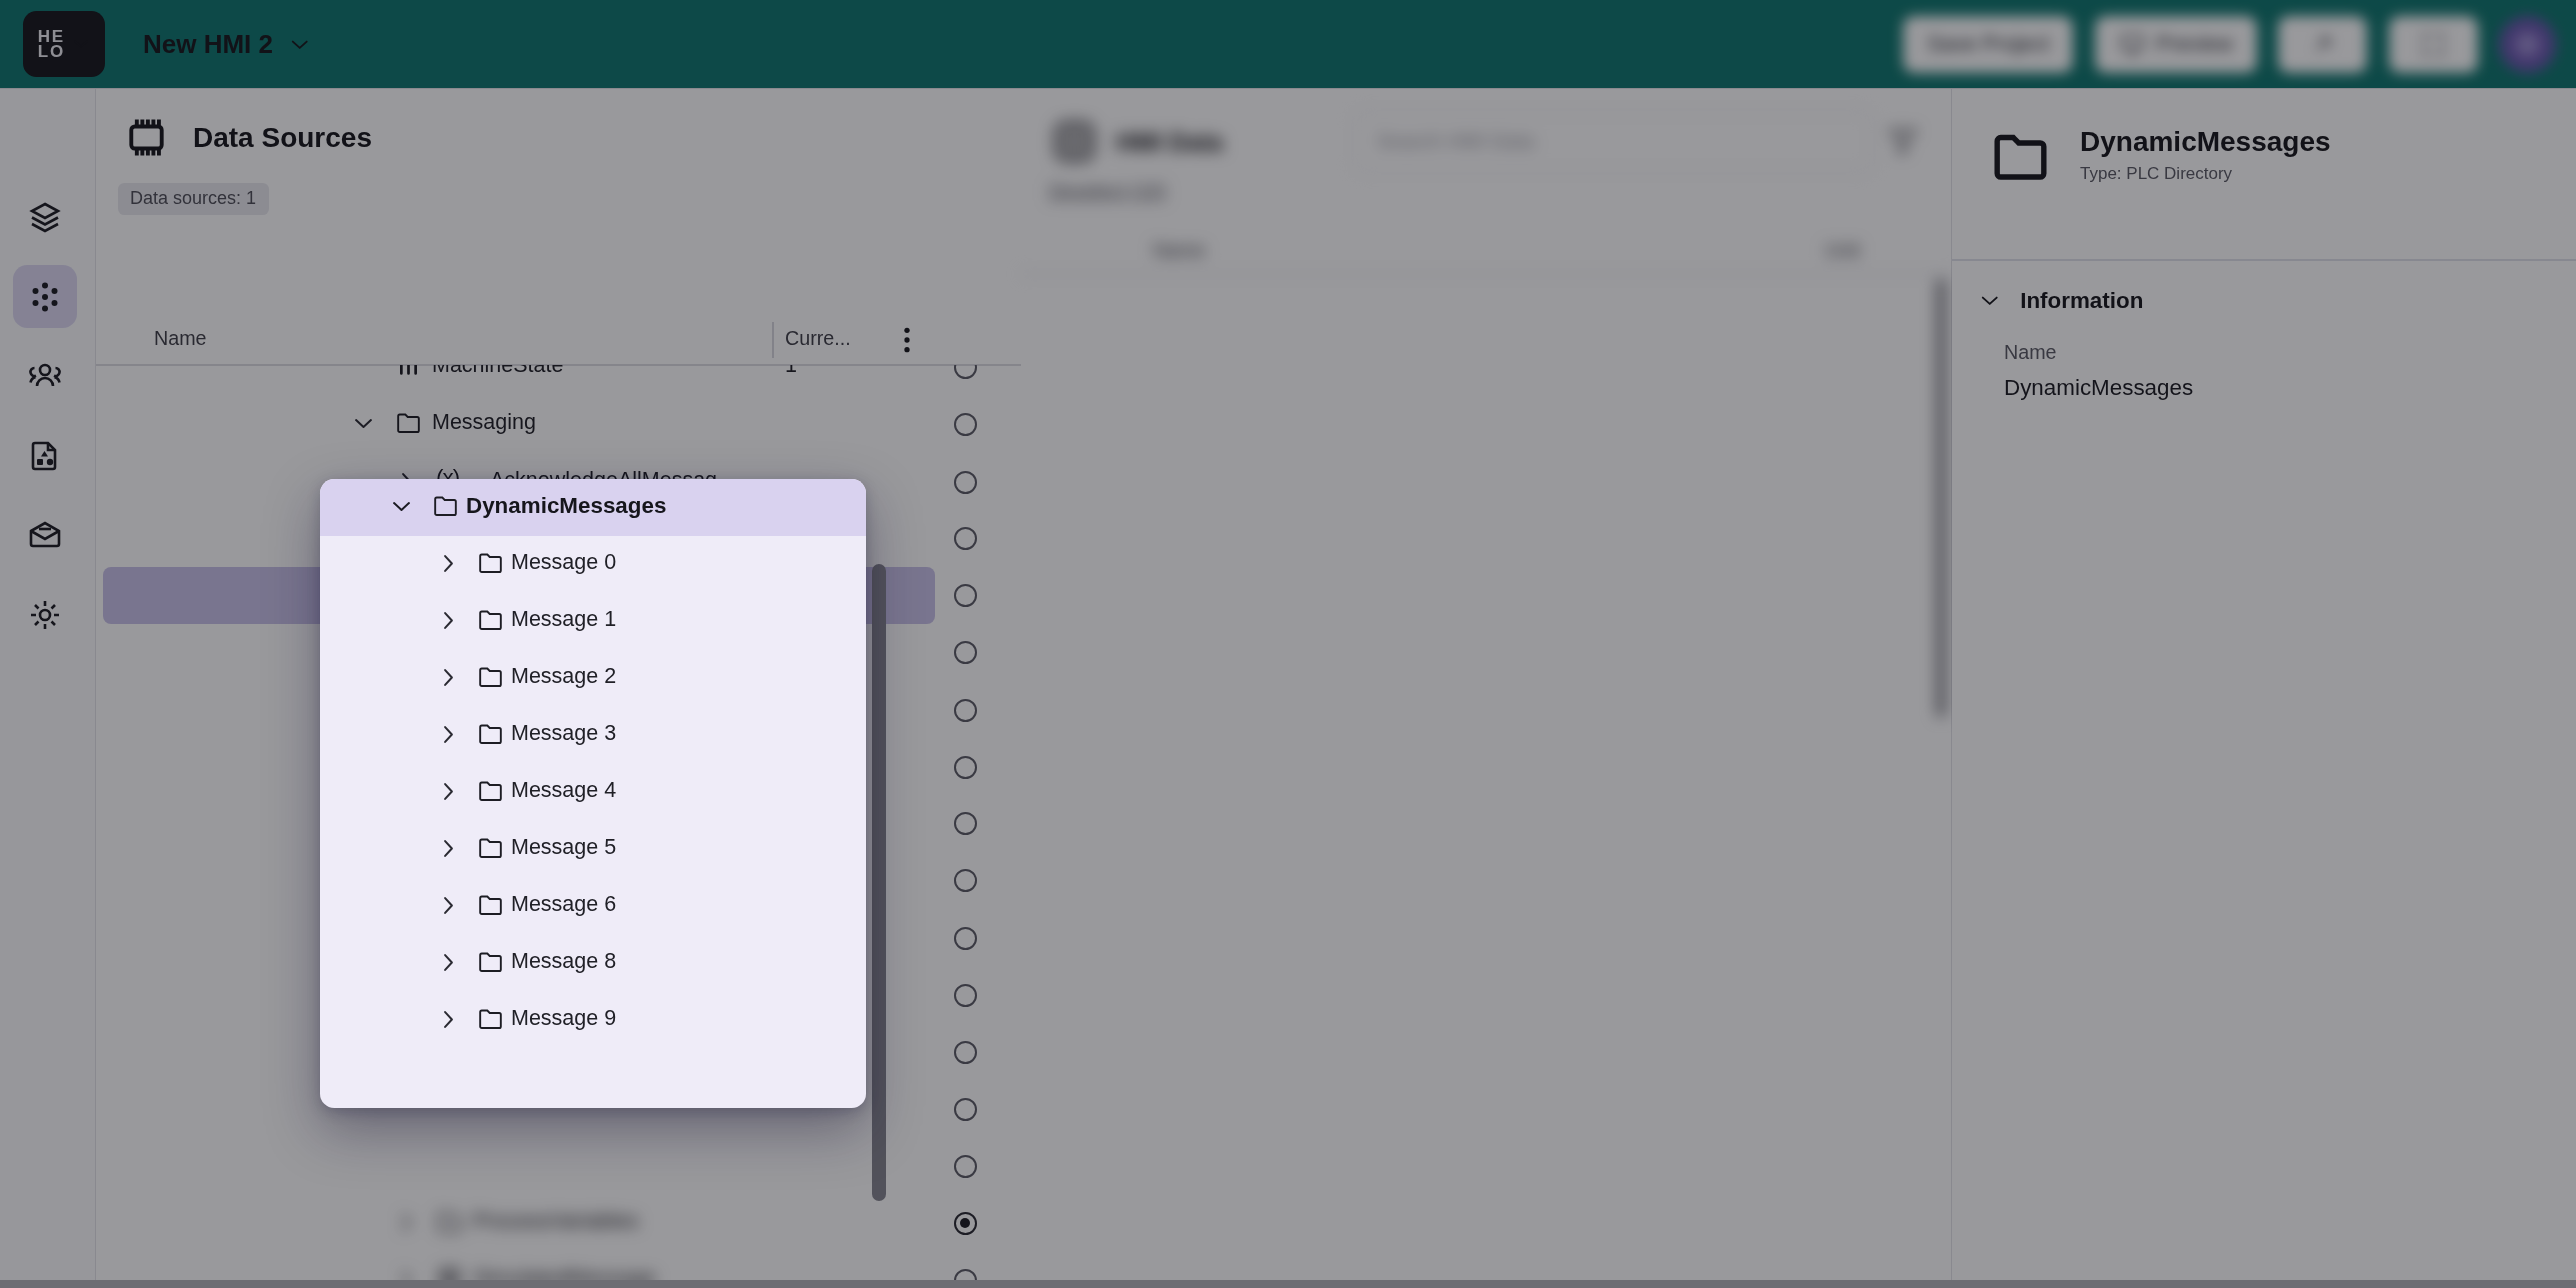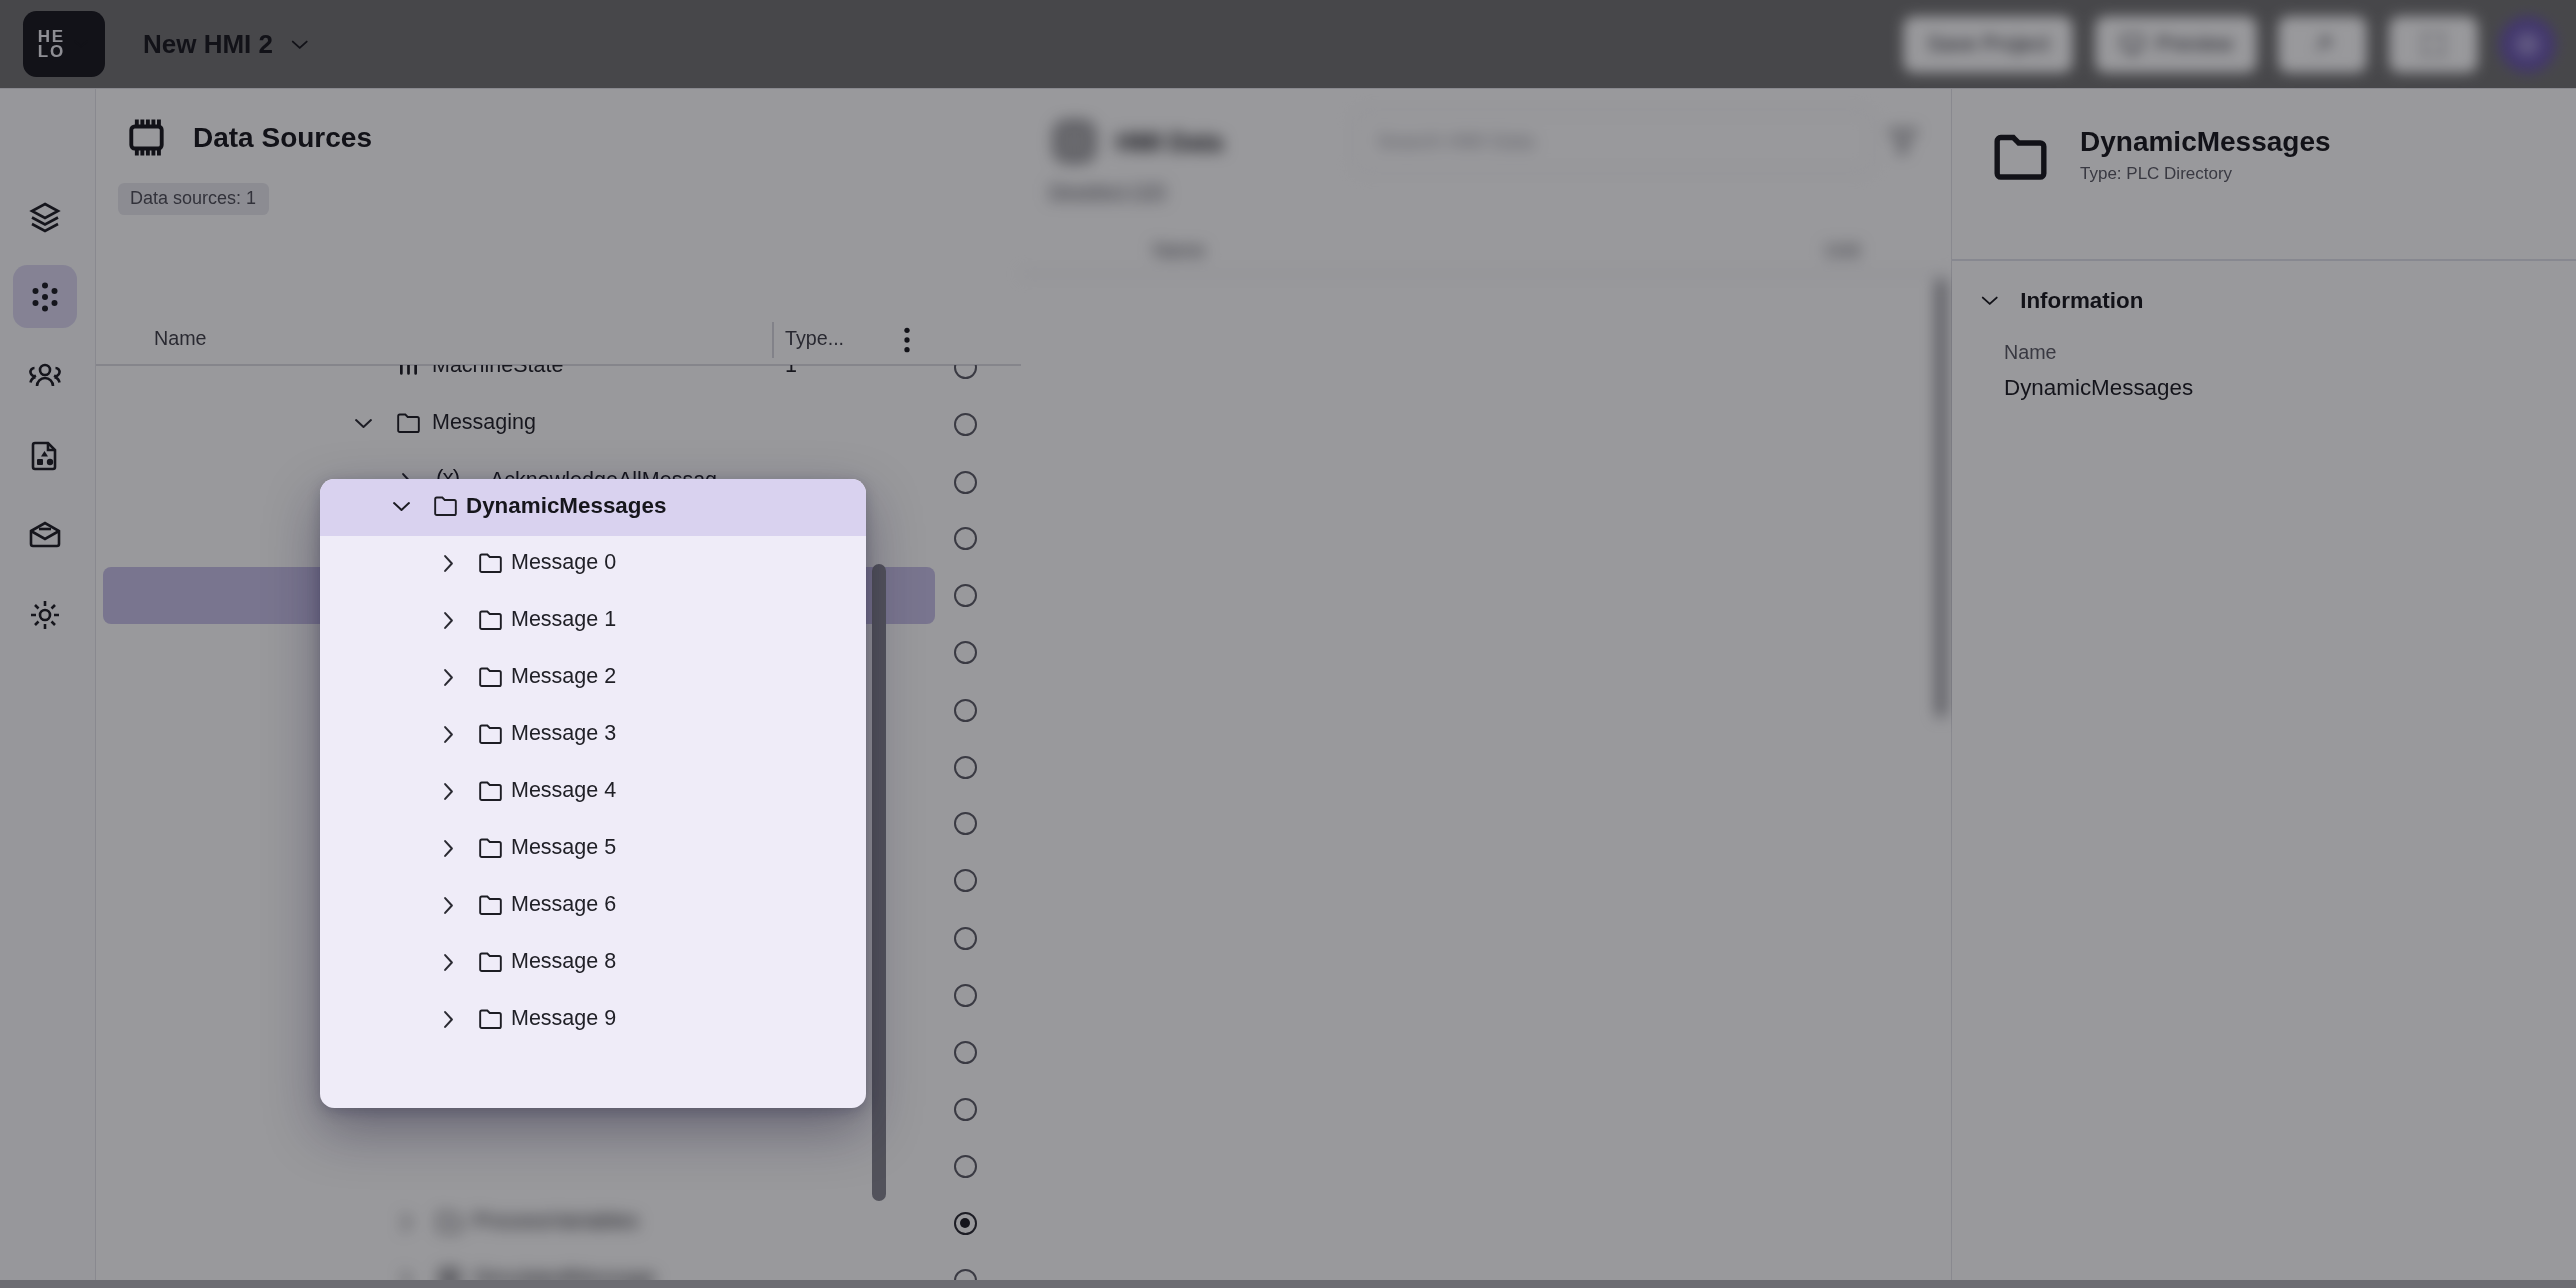--- a/index.html
+++ b/index.html
@@ -1,21 +1,21 @@
 <!DOCTYPE html>
 <html style="font-size:14.3px"><head>
 <meta charset="utf-8">
 <style>
   * { margin:0; padding:0; box-sizing:border-box; }
   html,body { width:2576px; height:1288px; overflow:hidden; background:#ffffff;
               font-family:"Liberation Sans", sans-serif; color:#17171c; }
   #stage { position:relative; width:2576px; height:1288px; background:#fff; }
 
   
-  #topbar { position:absolute; left:0; top:0; width:2576px; height:89px; background:#737373;
+  #topbar { position:absolute; left:0; top:0; width:2576px; height:89px; background:#0f766e;
             border-bottom:1.8px solid #e3e3e8; z-index:1; }
   #logo-btn { position:absolute; left:23px; top:10.7px; width:82px; height:66px; background:#17171c;
               border-radius:13.4px; display:flex; align-items:center; justify-content:center; gap:7.2px; }
   .logo-glyph { display:flex; flex-direction:column; line-height:15px; font-weight:bold;
                 font-size:17px; letter-spacing:1.8px; color:#ededf2; }
   #project-title { position:absolute; left:143px; top:0; height:89px; display:flex; align-items:center;
                    gap:16px; font-size:26px; font-weight:bold; }
   #topbar-right { position:absolute; right:0; top:0; height:89px; display:flex; align-items:center;
                   gap:21.5px; padding-right:19.7px; filter:blur(6.3px); }
   .tb-btn { height:57px; border:1.8px solid #d9d9de; background:#fff; border-radius:10.7px;
@@ -241,21 +241,21 @@
             <rect x="6" y="9" width="22" height="16" rx="2.5"></rect>
             <path d="M10 4v5M14 4v5M18 4v5M22 4v5M26 4v5M10 25v5M14 25v5M18 25v5M22 25v5M26 25v5"></path>
           </svg>
         </span>
       <span id="dsp-title">Data Sources</span>
     </div>
     <div id="dsp-badge">Data sources: 1</div>
     <div id="dsp-colhead">
       <span class="name">Name</span>
       <span class="sep"></span>
-      <span class="current">Type...</span>
+      <span class="current">Curre...</span>
       <span class="menu" id="kebab-ic">
           <svg width="30" height="30" viewBox="0 0 34 34" fill="none" stroke="currentColor" stroke-width="2.4">
             <g fill="currentColor" stroke="none">
               <circle cx="17" cy="6" r="3"></circle>
               <circle cx="17" cy="17" r="3"></circle>
               <circle cx="17" cy="28" r="3"></circle>
             </g>
           </svg>
         </span>
     </div>

